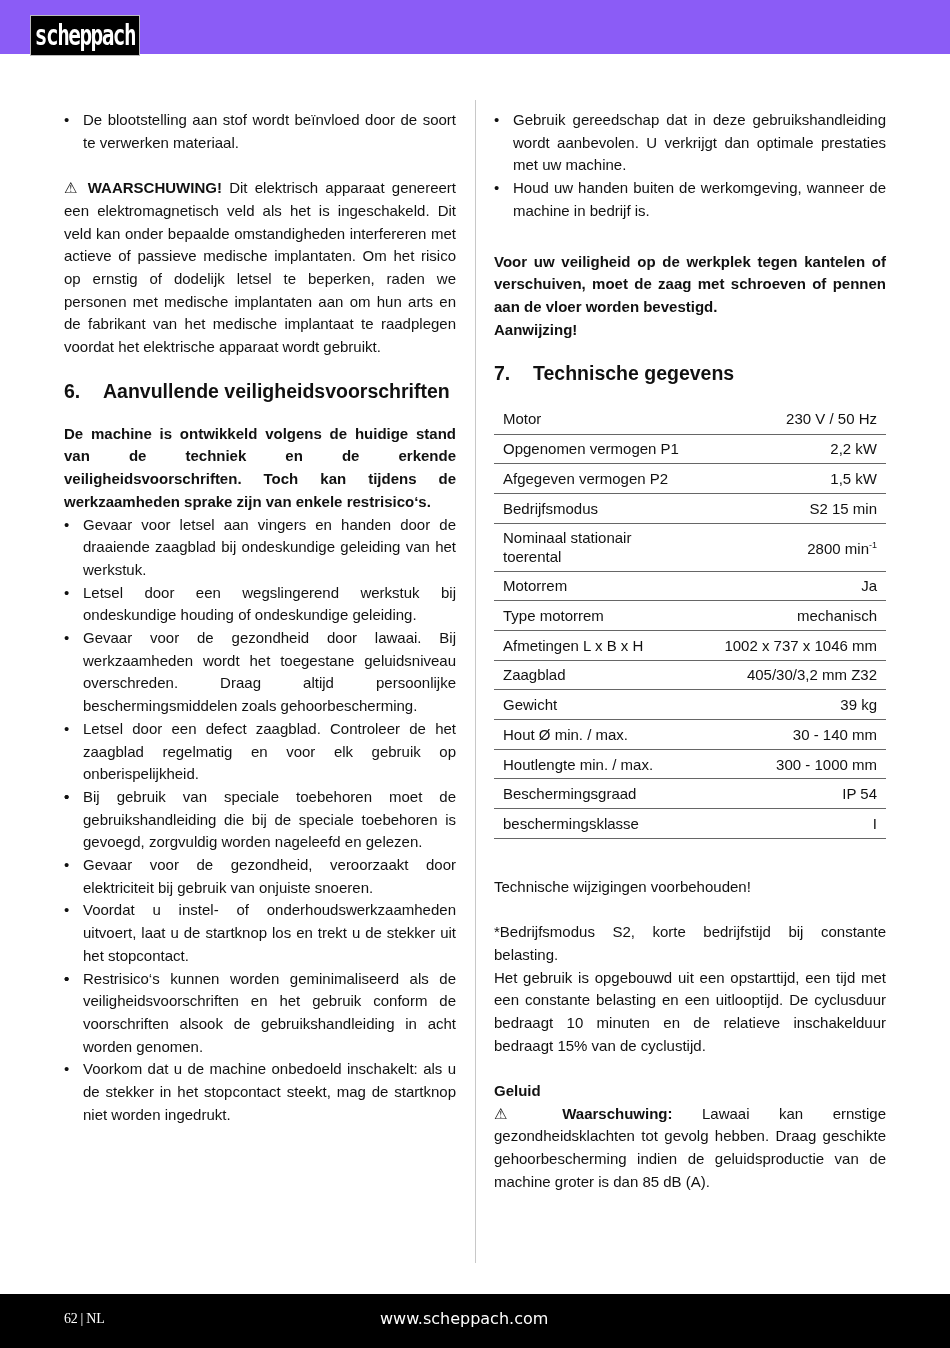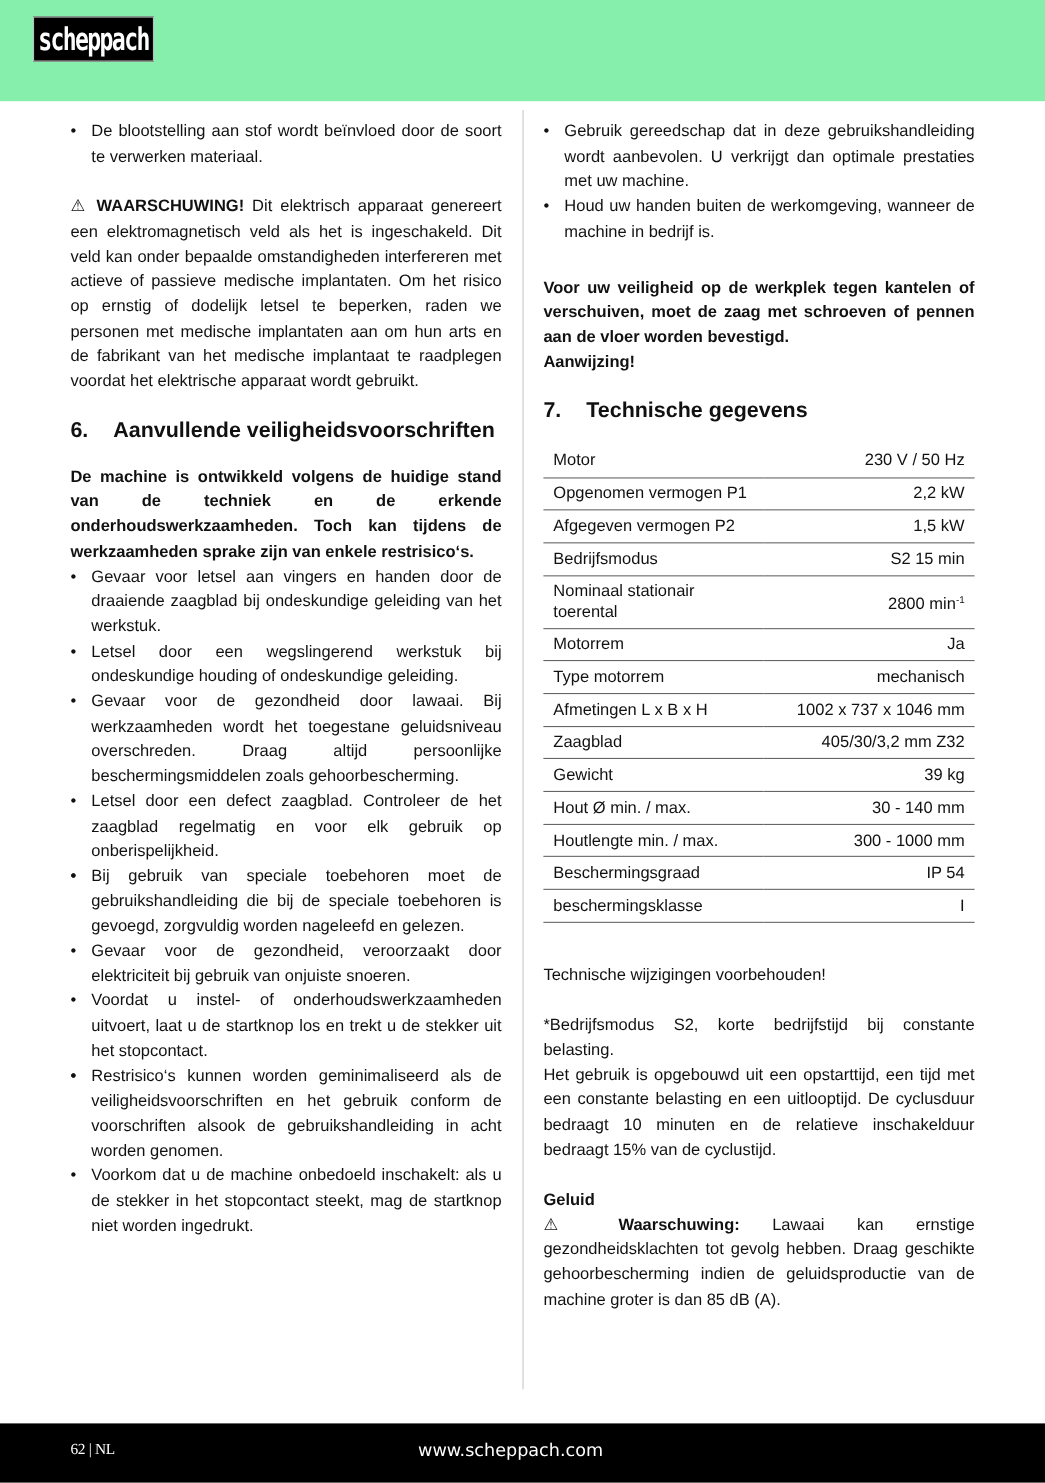--- a/index.html
+++ b/index.html
@@ -1,19 +1,19 @@
 <!DOCTYPE html>
 <html><head>
   <meta charset="utf-8">
   <style>
     * { margin: 0; padding: 0; box-sizing: border-box; }
     html, body { width: 950px; height: 1348px; background: #ffffff; overflow: hidden; }
     body { position: relative; font-family: "Liberation Sans", sans-serif; color: #111; }
 
-    .header { position: absolute; left: 0; top: 0; width: 950px; height: 92px; background: #86efac; }
+    .header { position: absolute; left: 0; top: 0; width: 950px; height: 54px; background: #8b5cf6; }
     .logo { position: absolute; left: 30px; top: 15px; width: 110px; height: 41px; background: #000; border: 1px solid #bbb; display: flex; align-items: center; justify-content: center; }
     .logo span { color: #fff; font-family: "DejaVu Sans Mono", monospace; font-weight: bold; font-size: 21px; letter-spacing: -1.5px; transform: scaleY(1.35); display: inline-block; }
 
     .col-divider { position: absolute; left: 475px; top: 100px; width: 1px; height: 1163px; background: #c8c8c8; }
 
     .col { position: absolute; top: 109px; font-size: 15px; line-height: 22.7px; }
     .col.left { left: 64px; width: 392px; }
     .col.right { left: 494px; width: 392px; }
 
     p { text-align: justify; }
@@ -62,21 +62,21 @@
     <span class="warn-icon">⚠</span>
     <span class="bold">WAARSCHUWING!</span><span> Dit elektrisch apparaat genereert een elektromagnetisch veld als het is ingeschakeld. Dit veld kan onder bepaalde omstandigheden interfereren met actieve of passieve medische implantaten. Om het risico op ernstig of dodelijk letsel te beperken, raden we personen met medische implantaten aan om hun arts en de fabrikant van het medische implantaat te raadplegen voordat het elektrische apparaat wordt gebruikt.</span>
   </p>
 
   <div style="height:19px"></div>
   <h2>
     <span class="num">6.</span>
     <span>Aanvullende veiligheidsvoorschriften</span>
   </h2>
   <div style="height:19px"></div>
-  <p class="bold">De machine is ontwikkeld volgens de huidige stand van de techniek en de erkende onderhoudswerkzaamheden. Toch kan tijdens de werkzaamheden sprake zijn van enkele restrisico‘s.</p>
+  <p class="bold">De machine is ontwikkeld volgens de huidige stand van de techniek en de erkende veiligheidsvoorschriften. Toch kan tijdens de werkzaamheden sprake zijn van enkele restrisico‘s.</p>
 
   <ul>
     <li><span class="bullet">•</span><span>Gevaar voor letsel aan vingers en handen door de draaiende zaagblad bij ondeskundige geleiding van het werkstuk.</span></li>
     <li><span class="bullet">•</span><span>Letsel door een wegslingerend werkstuk bij ondeskundige houding of ondeskundige geleiding.</span></li>
     <li><span class="bullet">•</span><span>Gevaar voor de gezondheid door lawaai. Bij werkzaamheden wordt het toegestane geluidsniveau overschreden. Draag altijd persoonlijke beschermingsmiddelen zoals gehoorbescherming.</span></li>
     <li><span class="bullet">•</span><span>Letsel door een defect zaagblad. Controleer de het zaagblad regelmatig en voor elk gebruik op onberispelijkheid.</span></li>
     <li><span class="bullet">•</span></li>
     <li><span class="bullet">•</span><span>Bij gebruik van speciale toebehoren moet de gebruikshandleiding die bij de speciale toebehoren is gevoegd, zorgvuldig worden nageleefd en gelezen.</span></li>
     <li><span class="bullet">•</span><span>Gevaar voor de gezondheid, veroorzaakt door elektriciteit bij gebruik van onjuiste snoeren.</span></li>
     <li><span class="bullet">•</span><span>Voordat u instel- of onderhoudswerkzaamheden uitvoert, laat u de startknop los en trekt u de stekker uit het stopcontact.</span></li>

